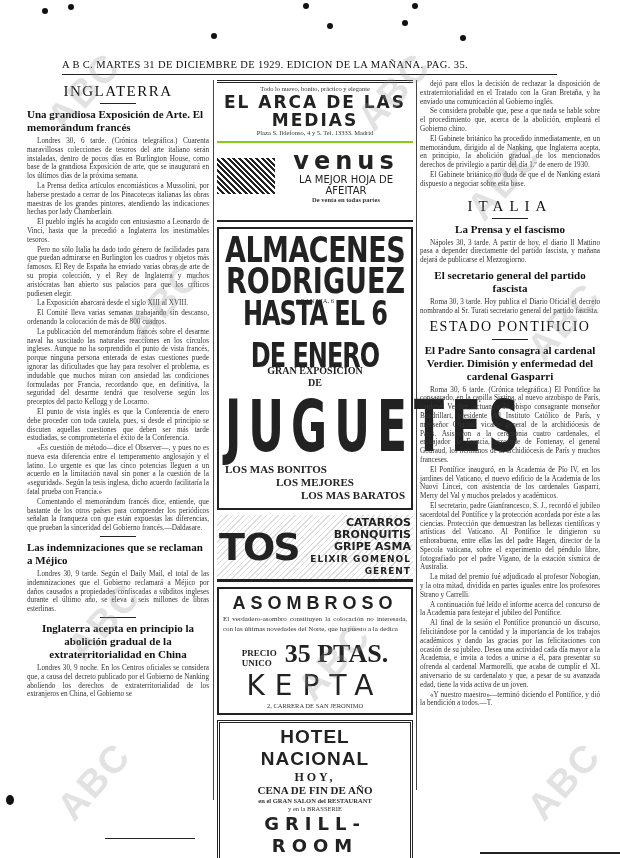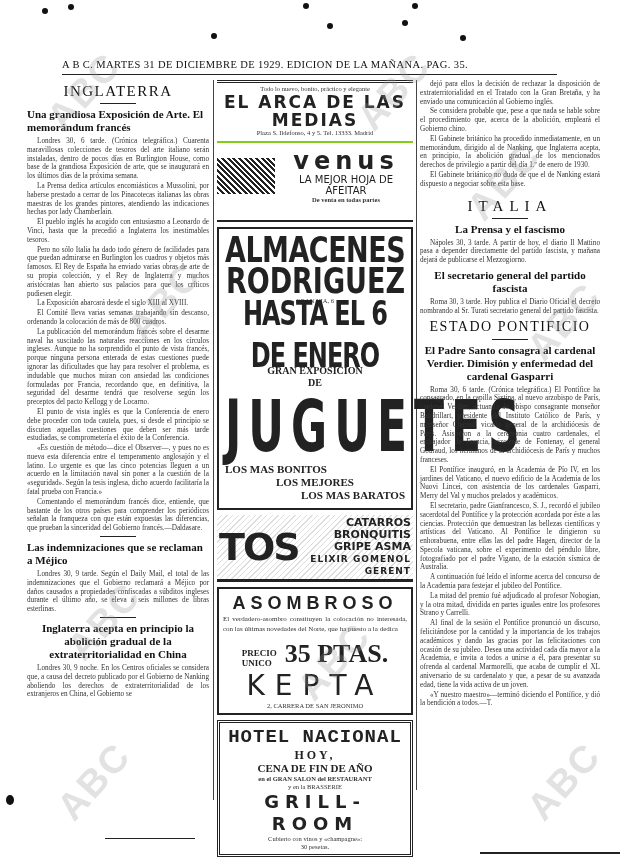--- a/index.html
+++ b/index.html
@@ -38,21 +38,21 @@
   .ad3 .r { text-align:right; font-size:11px; font-weight:bold; line-height:13px; }
   .ad4 { border:none; border-bottom:3px solid #222; background:repeating-linear-gradient(135deg,#fff 0 3px,#ddd 3px 4px); padding:2px 2px; display:flex; align-items:center; gap:5px; }
   .ad4 .tos { font-size:38px; font-weight:bold; font-family:"DejaVu Sans", sans-serif; line-height:40px; letter-spacing:-2px; }
   .ad4 .side { font-size:11px; font-weight:bold; line-height:12px; font-family:"DejaVu Sans", sans-serif; text-align:right; flex:1; }
   .ad4 .bottom { font-size:9px; font-weight:bold; letter-spacing:1px; }
   .ad5 .asom { font-size:18px; letter-spacing:5px; font-weight:bold; font-family:Liberation Sans, sans-serif; line-height:22px; }
   .ad5 .price { display:flex; justify-content:center; align-items:flex-end; gap:8px; margin:6px 0 2px; }
   .ad5 .price-label { font-size:9px; line-height:10px; font-weight:bold; text-align:left; }
   .ad5 .price-val { font-size:26px; font-weight:bold; font-family:Liberation Serif, serif; line-height:28px; }
   .ad5 .kepta { font-size:28px; letter-spacing:10px; font-family:"DejaVu Sans", sans-serif; line-height:32px; }
-  .ad6 .hotel { font-size:19px; font-weight:bold; letter-spacing:1px; line-height:22px; font-family:Liberation Mono, monospace; }
+  .ad6 .hotel { font-size:19px; font-weight:bold; letter-spacing:1px; line-height:22px; font-family:Liberation Sans, sans-serif; }
   .ad6 .hoy { font-size:12px; font-weight:bold; letter-spacing:3px; line-height:14px; }
   .ad6 .cena { font-size:11px; font-weight:bold; line-height:13px; }
   .ad6 .grill { font-size:18px; font-weight:bold; letter-spacing:6px; line-height:22px; font-family:"DejaVu Sans", sans-serif; }
   .watermark { position:absolute; font-family:"Liberation Sans", sans-serif; font-size:38px; font-weight:bold; color:rgba(150,150,150,0.28);
                transform:rotate(-48deg); pointer-events:none; letter-spacing:2px; }
   .foot-rule { position:absolute; height:1px; background:#222; }
 </style>
 </head>
 <body>
 
@@ -178,22 +178,22 @@
     <p class="para">Nápoles 30, 3 tarde. A partir de hoy, el diario Il Mattino pasa a depender directamente del partido fascista, y mañana dejará de publicarse el Mezzogiorno.</p>
     <div class="headline">El secretario general del partido fascista</div>
     <p class="para">Roma 30, 3 tarde. Hoy publica el Diario Oficial el decreto nombrando al Sr. Turati secretario general del partido fascista.</p>
 
     <div class="section-title" style="font-size:14px;margin-top:2px;">ESTADO PONTIFICIO</div>
     <div class="section-sub-rule"></div>
     <div class="headline">El Padre Santo consagra al cardenal Verdier. Dimisión y enfermedad del cardenal Gasparri</div>
     <p class="para">Roma 30, 6 tarde. (Crónica telegráfica.) El Pontífice ha consagrado, en la capilla Sixtina, al nuevo arzobispo de París, cardenal Verdier, actuando de obispo consagrante monseñor Baudrillart, presidente del Instituto Católico de París, y monseñor Chaptal, vicario general de la archidiócesis de París. Asistieron a la ceremonia cuatro cardenales, el embajador de Francia, vizconde de Fontenay, el general Gouraud, los hermanos de la archidiócesis de París y muchos franceses.</p>
     <p class="para">El Pontífice inauguró, en la Academia de Pío IV, en los jardines del Vaticano, el nuevo edificio de la Academia de los Nuovi Lincei, con asistencia de los cardenales Gasparri, Merry del Val y muchos prelados y académicos.</p>
     <p class="para">El secretario, padre Gianfrancesco, S. J., recordó el jubileo sacerdotal del Pontífice y la protección acordada por éste a las ciencias. Protección que demuestran las bellezas científicas y artísticas del Vaticano. Al Pontífice le dirigieron su enhorabuena, entre ellas las del padre Hagen, director de la Specola vaticana, sobre el experimento del péndulo libre, fotografiado por el padre Vigano, de la estación sísmica de Australia.</p>
+    <p class="para">La mitad del premio fué adjudicado al profesor Nobogian, y la otra mitad, dividida en partes iguales entre los profesores Strano y Carrelli.</p>
     <p class="para">A continuación fué leído el informe acerca del concurso de la Academia para festejar el jubileo del Pontífice.</p>
-    <p class="para">La mitad del premio fué adjudicado al profesor Nobogian, y la otra mitad, dividida en partes iguales entre los profesores Strano y Carrelli.</p>
     <p class="para">Al final de la sesión el Pontífice pronunció un discurso, felicitándose por la cantidad y la importancia de los trabajos académicos y dando las gracias por las felicitaciones con ocasión de su jubileo. Desea una actividad cada día mayor a la Academia, e invita a todos a unirse a él, para presentar su ofrenda al cardenal Marmorelli, que acaba de cumplir el XL aniversario de su cardenalato y que, a pesar de su avanzada edad, tiene la vida activa de un joven.</p>
     <p class="para">«Y nuestro maestro»—terminó diciendo el Pontífice, y dió la bendición a todos.—T.</p>
   </div>
 
   <div class="foot-rule" style="left:105px;top:838px;width:90px;"></div>
   <div class="foot-rule" style="left:480px;top:852px;width:140px;height:2px;"></div>
 
   <div class="watermark" style="left:40px;top:70px;">ABC</div>
   <div class="watermark" style="left:350px;top:70px;">ABC</div>
   <div class="watermark" style="left:460px;top:160px;">ABC</div>

